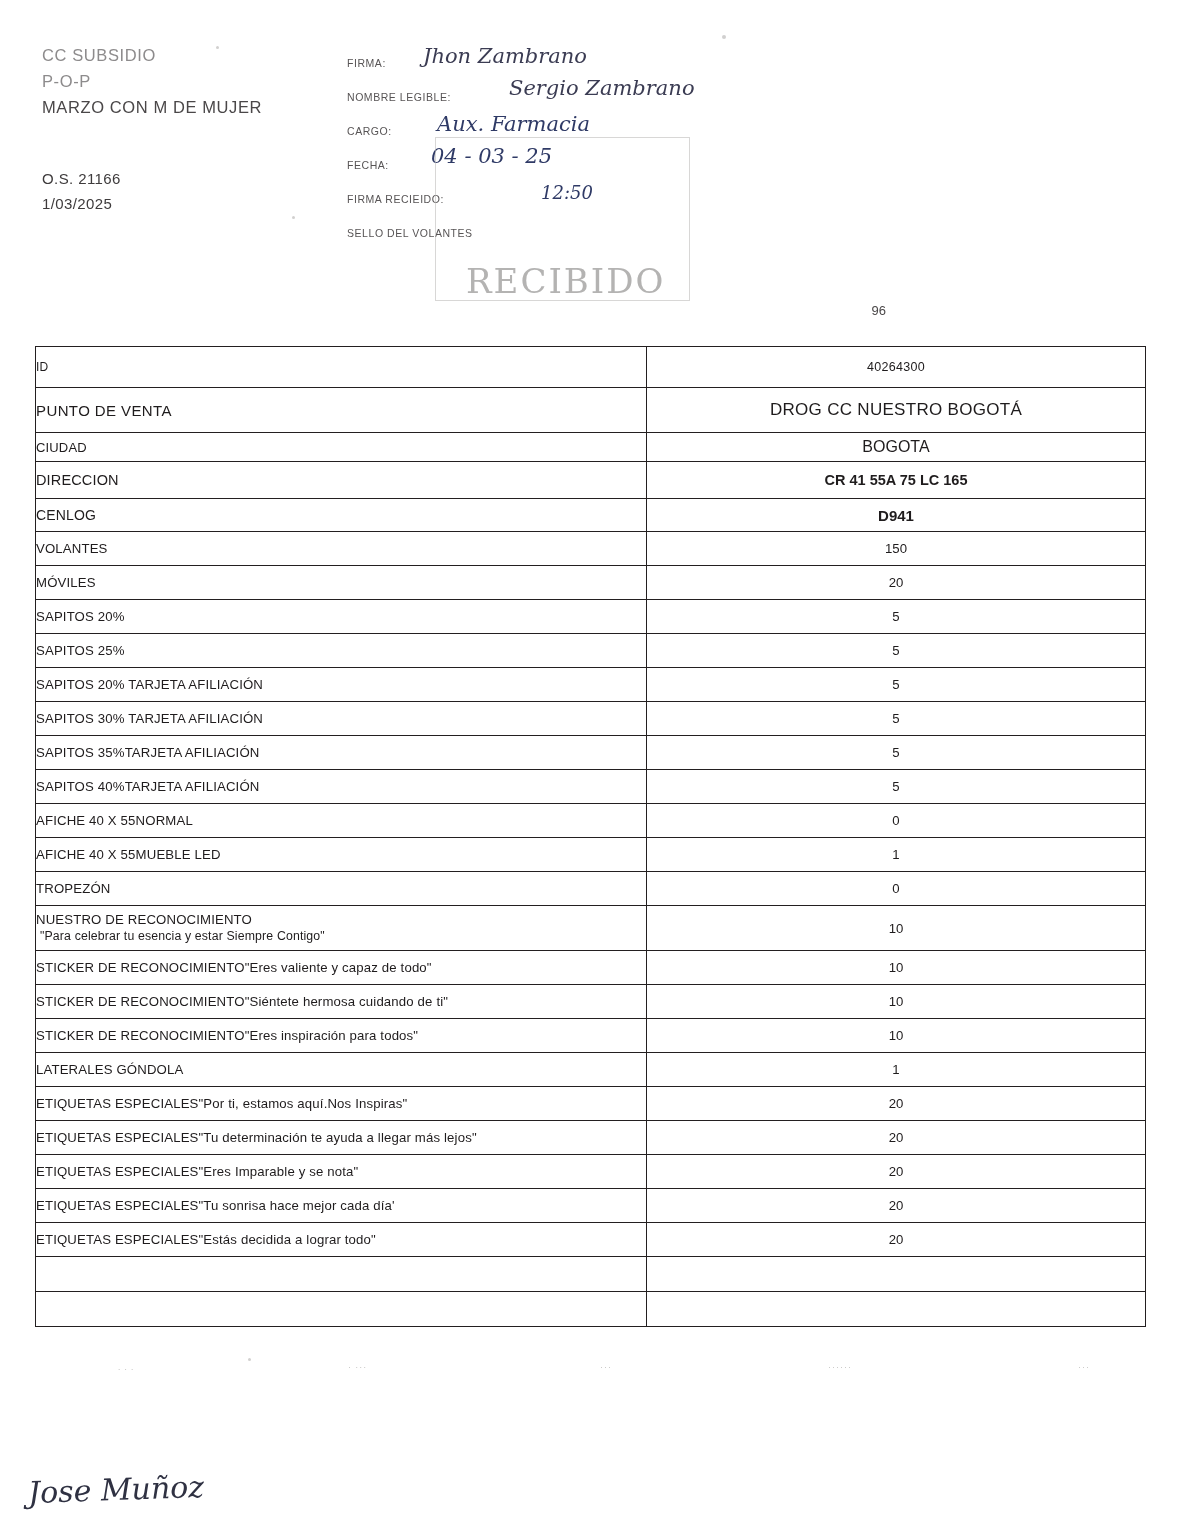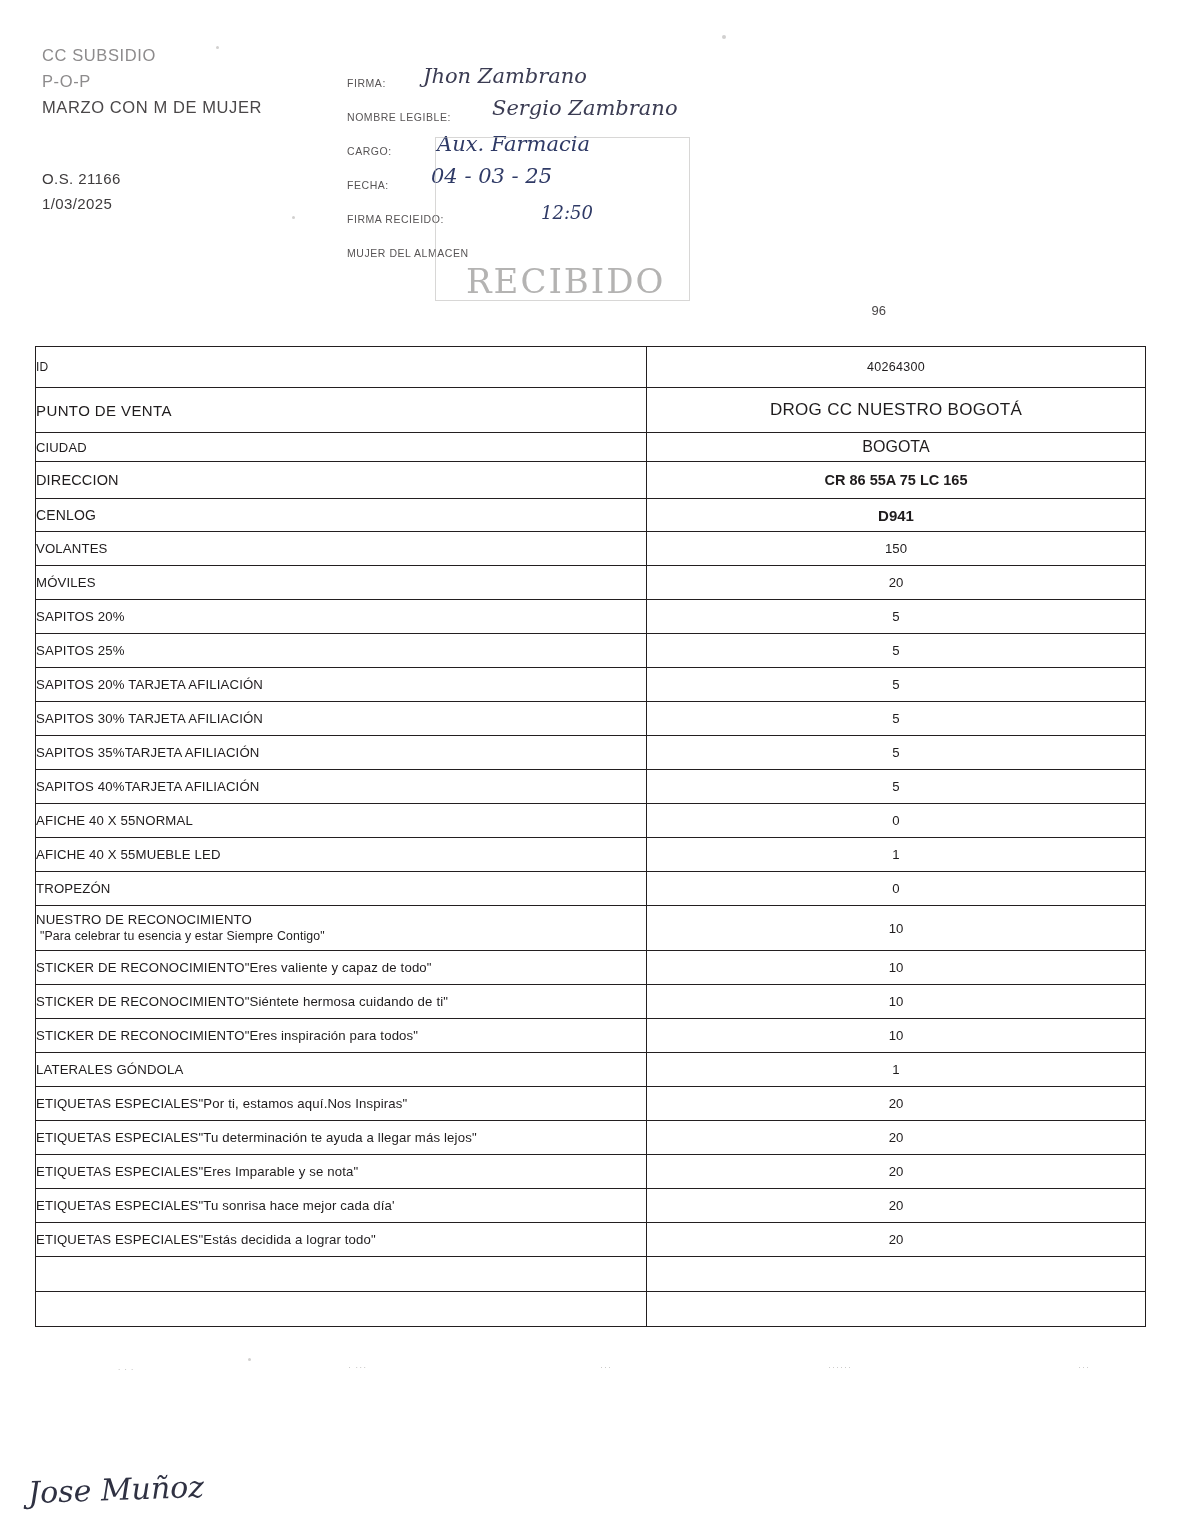--- a/index.html
+++ b/index.html
@@ -210,47 +210,47 @@
     <div class="line faded">P-O-P</div>
     <div class="line dark">MARZO CON M DE MUJER</div>
     <div class="os">
       <div class="line">O.S. 21166</div>
       <div class="line">1/03/2025</div>
     </div>
   </div>
 
   <div class="cert">
 
-    <div class="row" style="margin-top:28px;">
+    <div class="row" style="margin-top:8px;">
       <span class="lbl">FIRMA:</span>
       <span class="hand" style="left:76px; top:-6px;">Jhon Zambrano</span>
     </div>
 
     <div class="row">
       <span class="lbl">NOMBRE LEGIBLE:</span>
-      <span class="hand" style="left:145px; top:-8px;">Sergio Zambrano</span>
+      <span class="hand" style="left:162px; top:-8px;">Sergio Zambrano</span>
     </div>
 
     <div class="row">
       <span class="lbl">CARGO:</span>
       <span class="hand blue" style="left:90px; top:-6px;">Aux. Farmacia</span>
     </div>
 
     <div class="row">
       <span class="lbl">FECHA:</span>
       <span class="hand blue" style="left:84px; top:-8px;">04 - 03 - 25</span>
     </div>
 
     <div class="row">
       <span class="lbl">FIRMA RECIEIDO:</span>
       <span class="hand small blue" style="left:146px; top:-4px;">12:50</span>
     </div>
 
     <div class="row">
-      <span class="lbl">MUJER DEL ALMACEN</span>
+      <span class="lbl">SELLO DEL VOLANTES</span>
     </div>
   </div>
 
   <div class="stamp-box"></div>
   <div class="stamp">RECIBIDO</div>
 
   <div class="page-num">96</div>
 
   <table class="doc">
     <tbody id="table-body">
@@ -261,21 +261,21 @@
         <tr class="r-pdv">
           <td class="lbl-cell">PUNTO DE VENTA</td>
           <td class="val-cell">DROG  CC NUESTRO BOGOTÁ</td>
         </tr>
         <tr class="r-ciudad">
           <td class="lbl-cell">CIUDAD</td>
           <td class="val-cell">BOGOTA</td>
         </tr>
         <tr class="r-dir">
           <td class="lbl-cell">DIRECCION</td>
-          <td class="val-cell">CR 86 55A 75 LC 165</td>
+          <td class="val-cell">CR 41 55A 75 LC 165</td>
         </tr>
         <tr class="r-cen">
           <td class="lbl-cell">CENLOG</td>
           <td class="val-cell">D941</td>
         </tr>
         <tr class="r-norm">
           <td class="lbl-cell">VOLANTES</td>
           <td class="val-cell">150</td>
         </tr>
         <tr class="r-norm">

